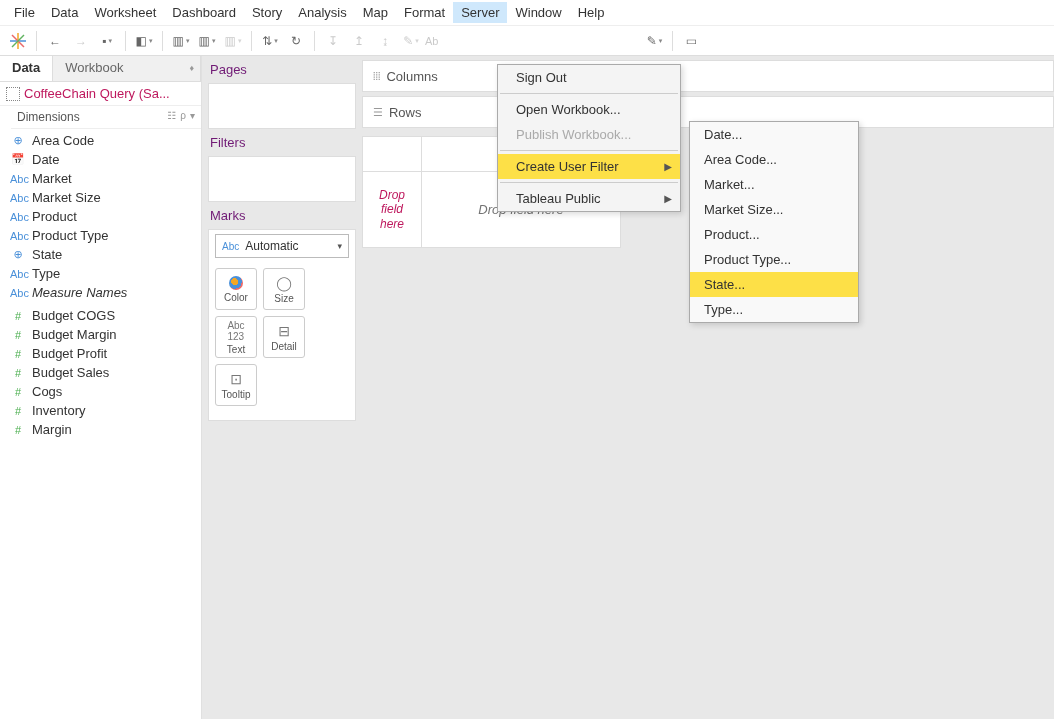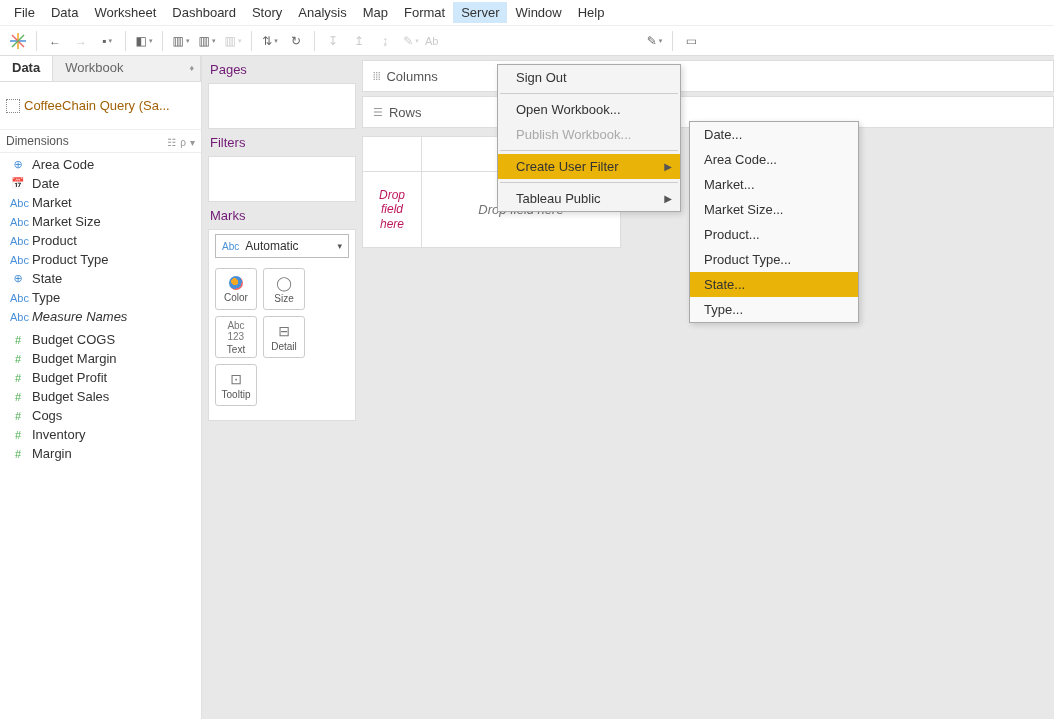--- a/index.html
+++ b/index.html
@@ -21,24 +21,24 @@
   .main { display: flex; height: calc(719px - 56px); }
   .sidebar { width: 202px; background: #fff; border-right: 1px solid #e0e0e0; display: flex; flex-direction: column; }
   .workspace { flex: 1; background: #e8e8e8; display: flex; }
 
   
   .side-tabs { display: flex; height: 26px; border-bottom: 1px solid #ddd; }
   .side-tab { padding: 4px 12px; font-weight: bold; cursor: default; }
   .side-tab.inactive { font-weight: normal; background: #f0f0f0; border-left: 1px solid #ddd; border-right: 1px solid #ddd; flex: 1; color: #666; position: relative; }
   .side-tab.inactive .caret { position: absolute; right: 6px; top: 7px; font-size: 9px; color: #999; }
 
-  .data-source { padding: 16px 6px; font-size: 13px; color: #a16207; border-bottom: 1px solid #eee; display: flex; align-items: center; gap: 4px; }
+  .data-source { padding: 4px 6px; font-size: 13px; color: #be185d; border-bottom: 1px solid #eee; display: flex; align-items: center; gap: 4px; }
   .ds-icon { width: 14px; height: 14px; display: inline-block; border: 1px dotted #888; position: relative; }
 
-  .section-head { display: flex; align-items: flex-end; padding: 4px 6px; font-size: 12px; color: #555; border-bottom: 1px solid #eee; background: #fff; }
+  .section-head { display: flex; align-items: flex-start; padding: 4px 6px; font-size: 12px; color: #555; border-bottom: 1px solid #eee; background: #fff; margin-left: 11px; }
   .section-head .tools { margin-left: auto; display: flex; gap: 4px; color: #999; font-size: 10px; }
 
   .field-list { padding: 2px 0; }
   .field { display: flex; align-items: center; gap: 6px; padding: 2px 10px; font-size: 13px; color: #333; }
   .field .fic { width: 16px; font-size: 11px; color: #4a90d9; text-align: center; }
   .field.green .fic { color: #4caf50; }
   .field .italic { font-style: italic; }
 
   .measures-head { margin-top: auto; }
 
@@ -68,21 +68,21 @@
   .dg-top-left { width: 60px; border: 1px solid #ddd; background: #fff; }
   .dg-top-right { width: 200px; border: 1px solid #ddd; background: #fff; display: flex; align-items: center; justify-content: center; color: #aaa; font-style: italic; font-size: 13px; margin-left: -1px; }
   .dg-bot-row { height: 76px; display: flex; }
   .dg-bot-left { width: 60px; border: 1px solid #ddd; background: #fff; display: flex; align-items: center; justify-content: center; color: #be185d; font-style: italic; font-size: 12px; text-align: center; line-height: 1.2; margin-top: -1px; }
   .dg-bot-right { width: 200px; border: 1px solid #ddd; background: #fff; display: flex; align-items: center; justify-content: center; color: #737373; font-style: italic; font-size: 13px; margin-left: -1px; margin-top: -1px; }
 
   
   .menu { position: absolute; background: #f4f4f4; border: 1px solid #aaa; box-shadow: 2px 2px 6px rgba(0,0,0,.15); font-size: 13px; }
   .menu .mitem { padding: 5px 28px 5px 18px; cursor: default; white-space: nowrap; position: relative; color: #333; }
   .menu .mitem.disabled { color: #aaa; }
-  .menu .mitem.hl { background: #eab308; }
+  .menu .mitem.hl { background: #fde047; }
   .menu .msep { height: 1px; background: #ccc; margin: 3px 2px; }
   .menu .arrow { position: absolute; right: 8px; top: 7px; font-size: 10px; color: #555; }
   #server-menu { top: 26px; left: 497px; width: 184px; margin-top: 38px; }
   #filter-submenu { top: 121px; left: 689px; width: 170px; background: #f9f9f9; }
   #filter-submenu .mitem { padding-left: 14px; }
 
   
   .logo svg { width: 20px; height: 20px; }
 </style>
 </head>

